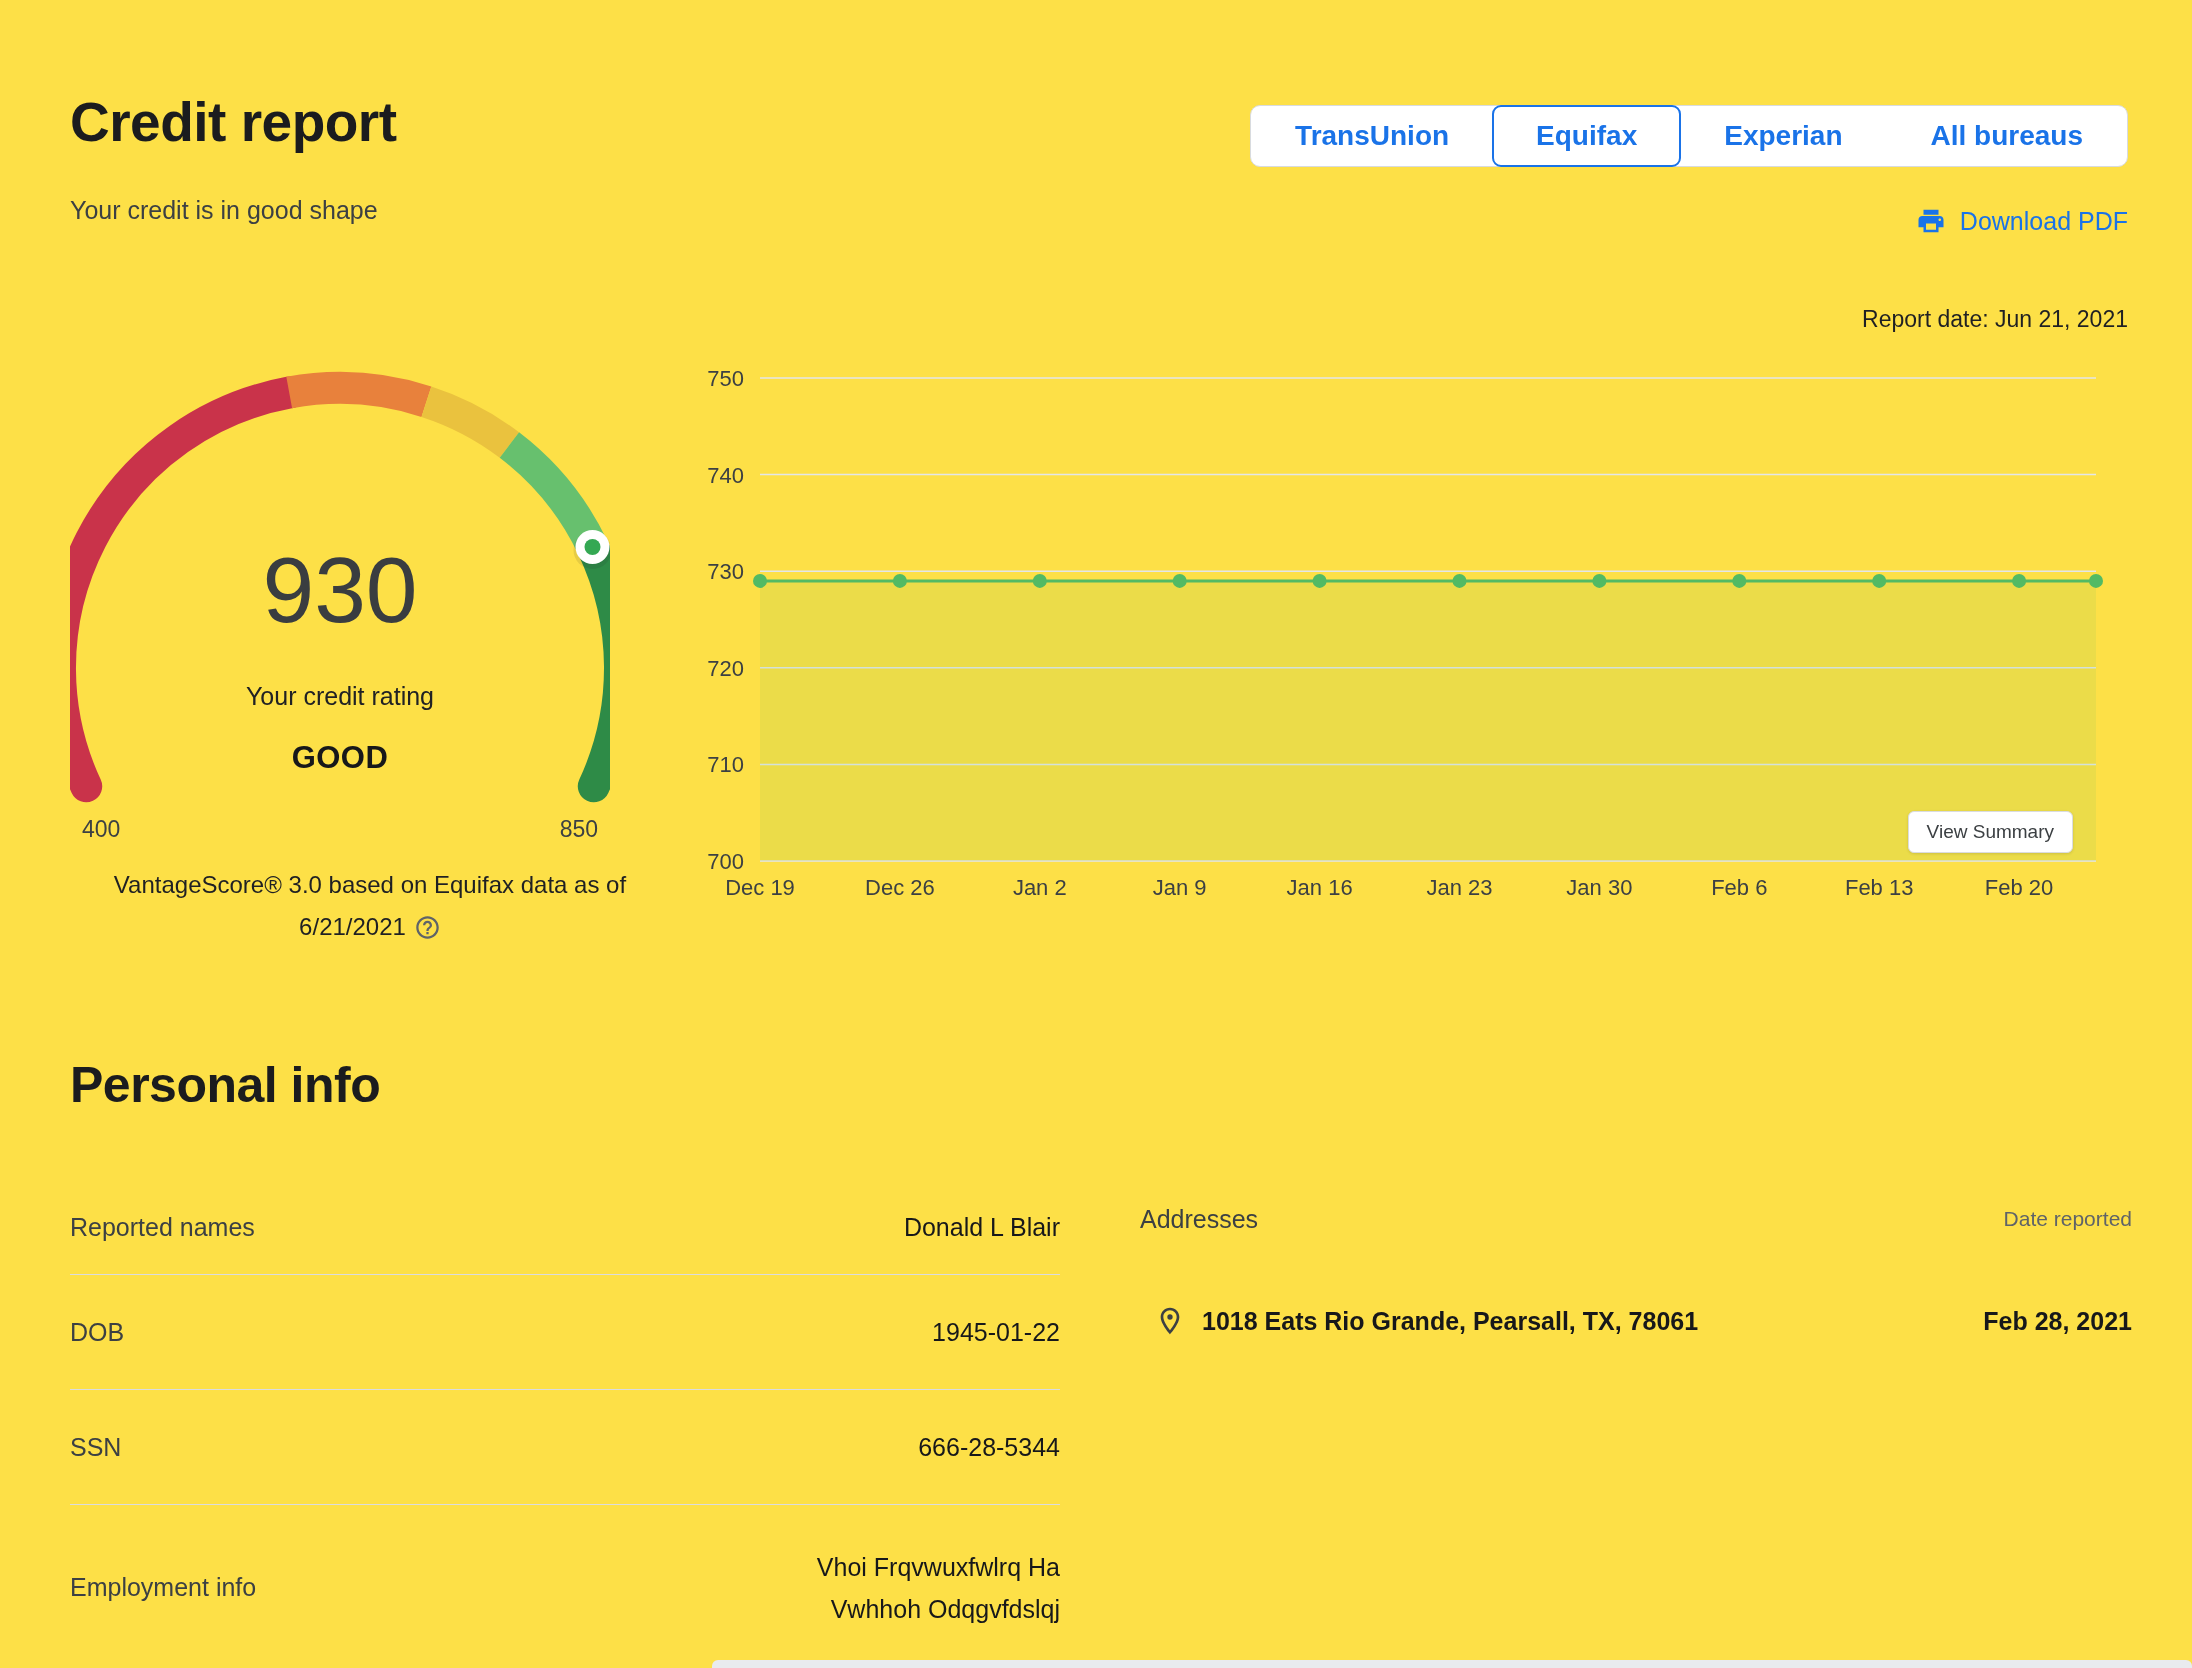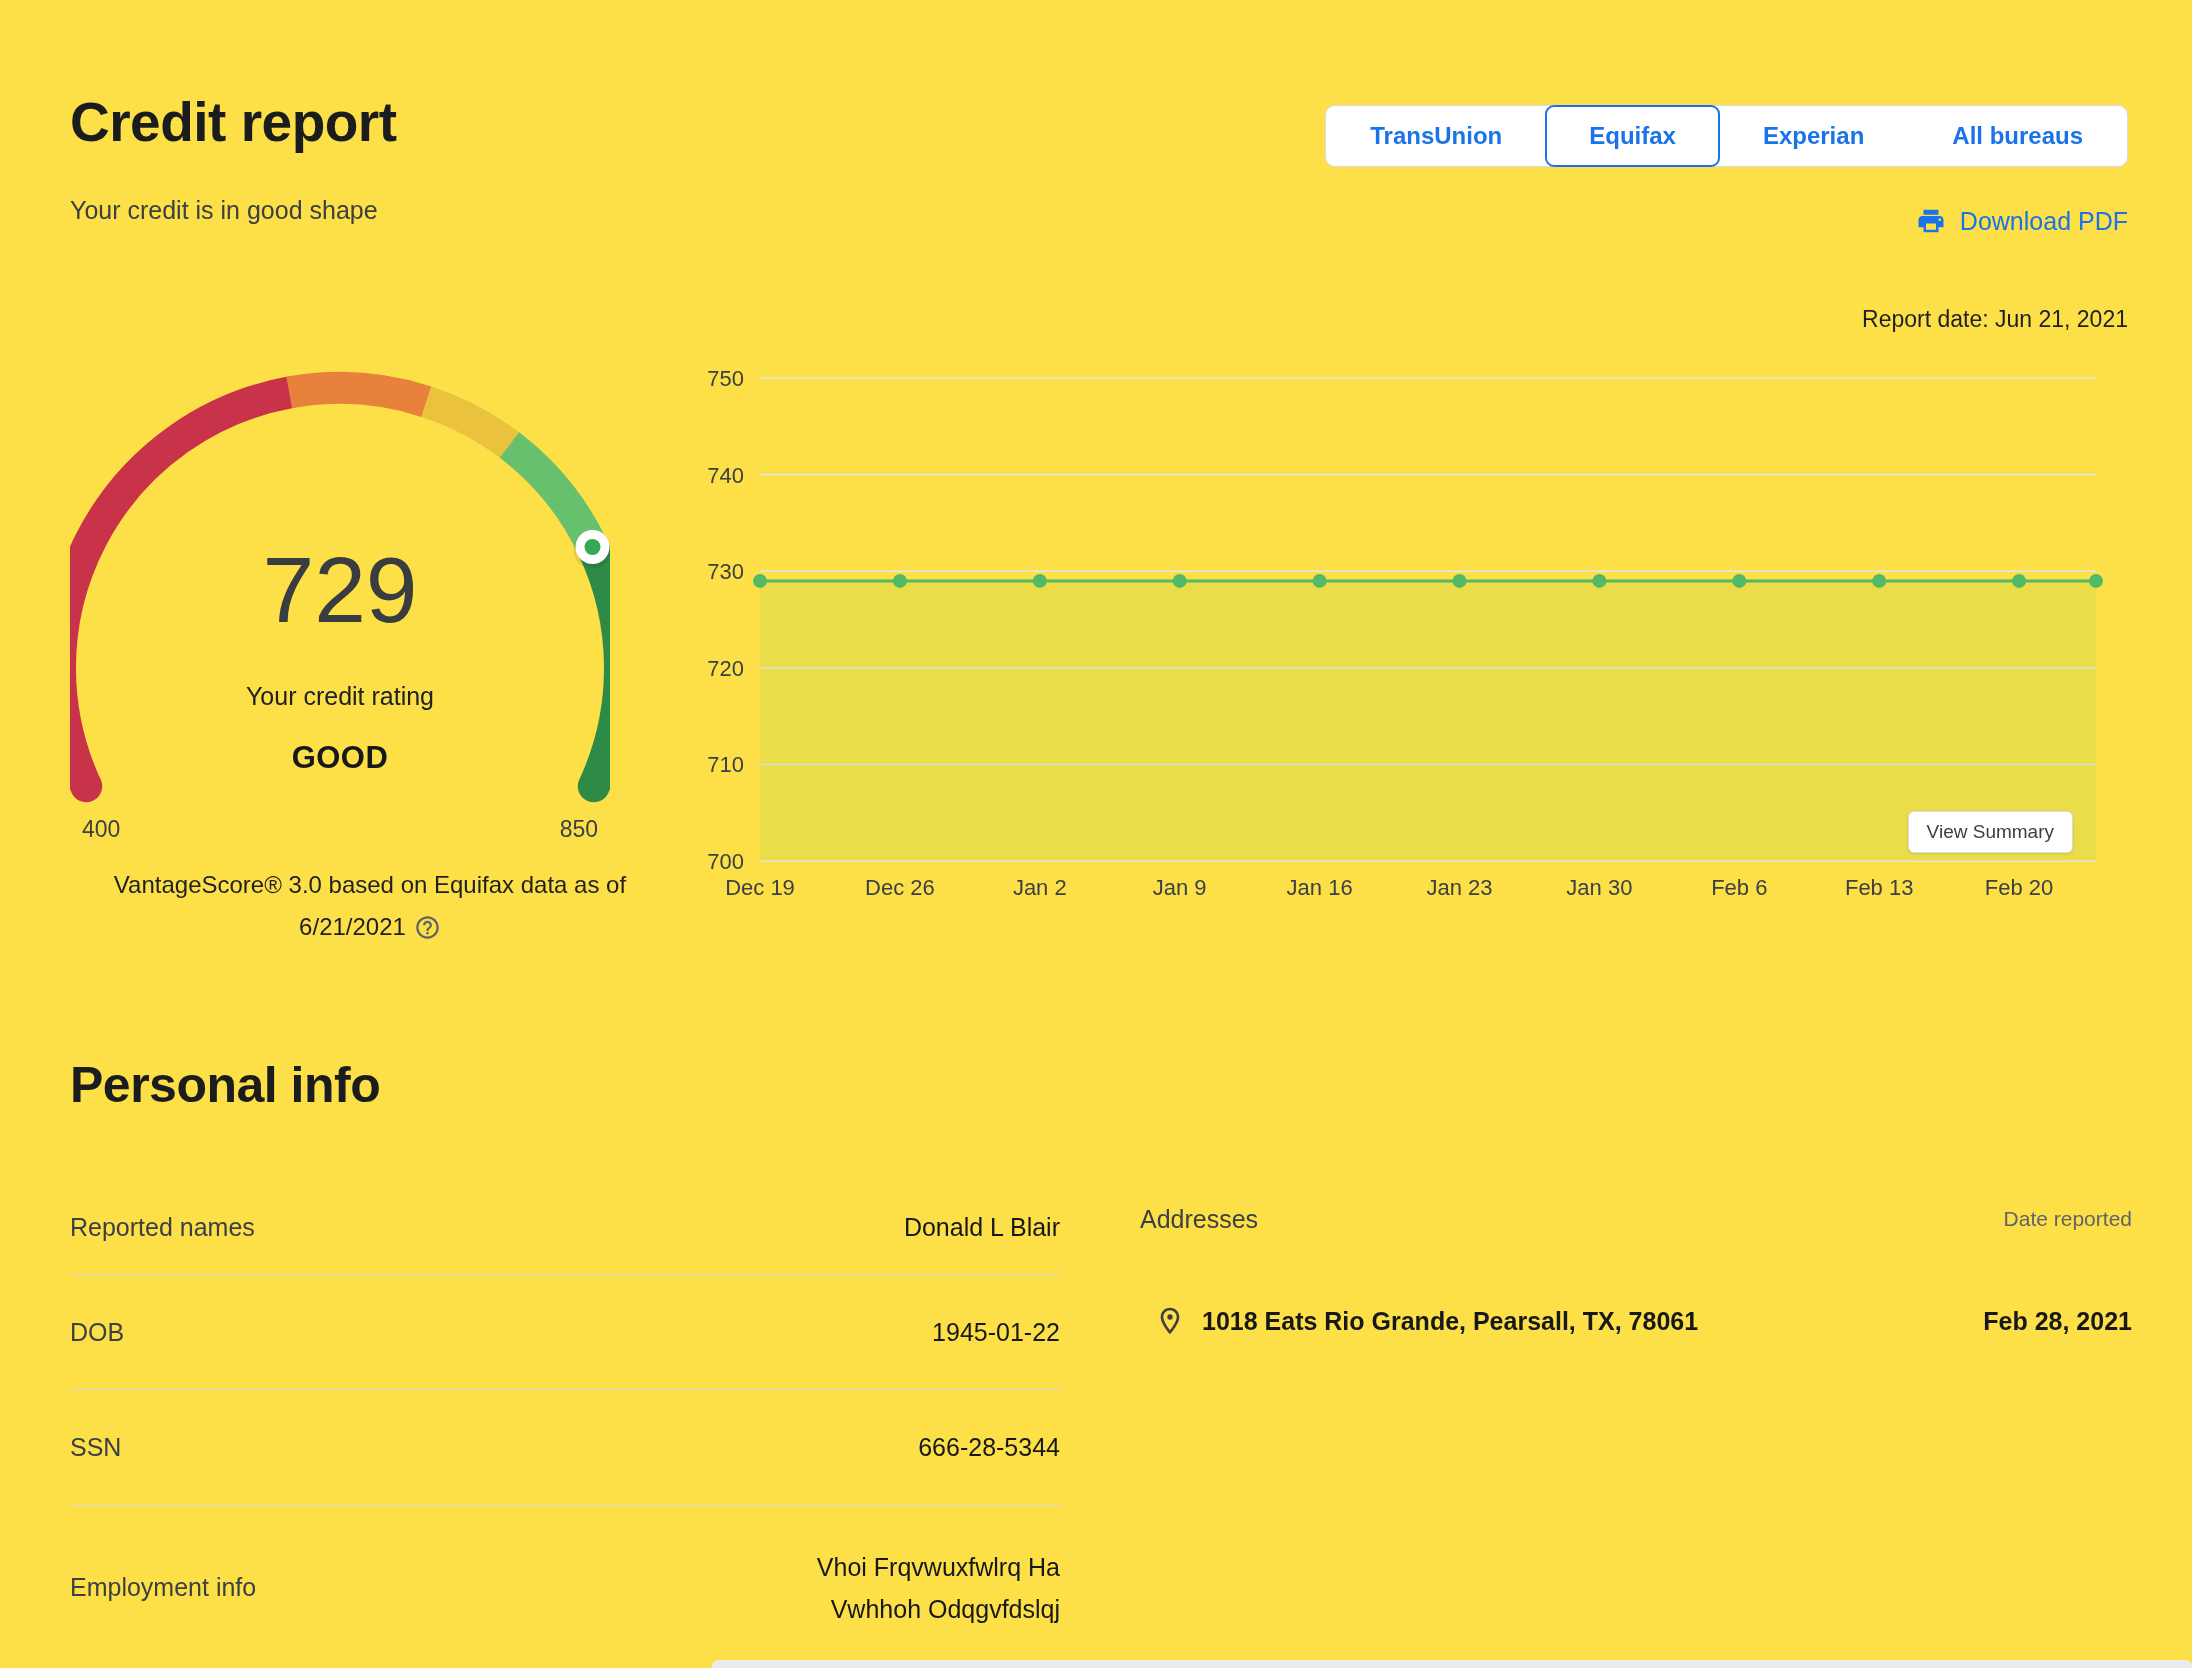--- a/index.html
+++ b/index.html
@@ -9,21 +9,21 @@
   svg text { font-family:"Liberation Sans","DejaVu Sans",sans-serif; }
   .canvas { position:relative; width:2192px; height:1668px; background:#fde047; overflow:hidden; }
   .abs { position:absolute; }
 
   
   #page-title { left:70px; top:90px; font-size:55px; font-weight:700; letter-spacing:-0.5px; color:#1b1c1e; }
   #page-subtitle { left:70px; top:196px; font-size:25px; color:#3c4043; }
 
   .tabs { top:105px; right:64px; display:flex; align-items:stretch; background:#ffffff;
           border:1px solid #d8dbdf; border-radius:10px; height:62px; }
-  .tab { display:flex; align-items:center; padding:0 42px; font-size:24px; font-weight:700;
+  .tab { display:flex; align-items:center; padding:0 42px; font-size:28px; font-weight:700;
          color:#1a73e8; border:2px solid transparent; border-radius:9px; cursor:pointer; white-space:nowrap; }
   .tab.selected { border-color:#1a73e8; margin:-1px; background:#ffffff; }
 
   .download { top:206px; right:64px; display:flex; align-items:center; gap:14px;
               color:#1a73e8; font-size:25px; cursor:pointer; }
   .download svg { width:30px; height:30px; }
   #report-date { top:306px; right:64px; font-size:23px; color:#1f2023; }
 
   
   .gauge-wrap { left:70px; top:368px; width:540px; height:570px; }
@@ -98,21 +98,21 @@
     <svg class="gauge-svg" id="gauge-svg" width="540" height="440" viewBox="0 0 540 440">
         <path d="M 16.2 418.3 A 280 280 0 0 1 219.2 24.6" fill="none" stroke="#c9334a" stroke-width="32" stroke-linecap="round"></path>
         <path d="M 522.5 179.0 A 280 280 0 0 1 523.8 418.3" fill="none" stroke="#2e8b47" stroke-width="32" stroke-linecap="round"></path>
         <path d="M 219.2 24.6 A 280 280 0 0 1 356.4 33.7" fill="none" stroke="#e8813c" stroke-width="32" stroke-linecap="butt"></path>
         <path d="M 356.4 33.7 A 280 280 0 0 1 439.4 77.0" fill="none" stroke="#eac23e" stroke-width="32" stroke-linecap="butt"></path>
         <path d="M 439.4 77.0 A 280 280 0 0 1 522.5 179.0" fill="none" stroke="#67c06e" stroke-width="32" stroke-linecap="butt"></path>
         <circle cx="522.5" cy="182.0" r="19" fill="rgba(32,33,36,0.10)"></circle>
         <circle cx="522.5" cy="179.0" r="17" fill="#ffffff"></circle>
         <circle cx="522.5" cy="179.0" r="8" fill="#34a853"></circle>
       </svg>
-    <div class="gauge-score">729</div>
+    <div class="gauge-score">930</div>
     <div class="gauge-rating-label">Your credit rating</div>
     <div class="gauge-rating">GOOD</div>
     <div class="gauge-minmax">
       <span>400</span>
       <span>850</span>
     </div>
     <div class="gauge-caption">
       <span>VantageScore® 3.0 based on Equifax data as of 6/21/2021</span><svg class="q-icon" viewBox="0 0 24 24">
           <path fill="#5f6368" d="M11 18h2v-2h-2v2zm1-16C6.48 2 2 6.48 2 12s4.48 10 10 10 10-4.48 10-10S17.52 2 12 2zm0 18c-4.41 0-8-3.59-8-8s3.59-8 8-8 8 3.59 8 8-3.59 8-8 8zm0-14c-2.21 0-4 1.79-4 4h2c0-1.1.9-2 2-2s2 .9 2 2c0 2-3 1.75-3 5h2c0-2.25 3-2.5 3-5 0-2.21-1.79-4-4-4z"></path>
         </svg>

